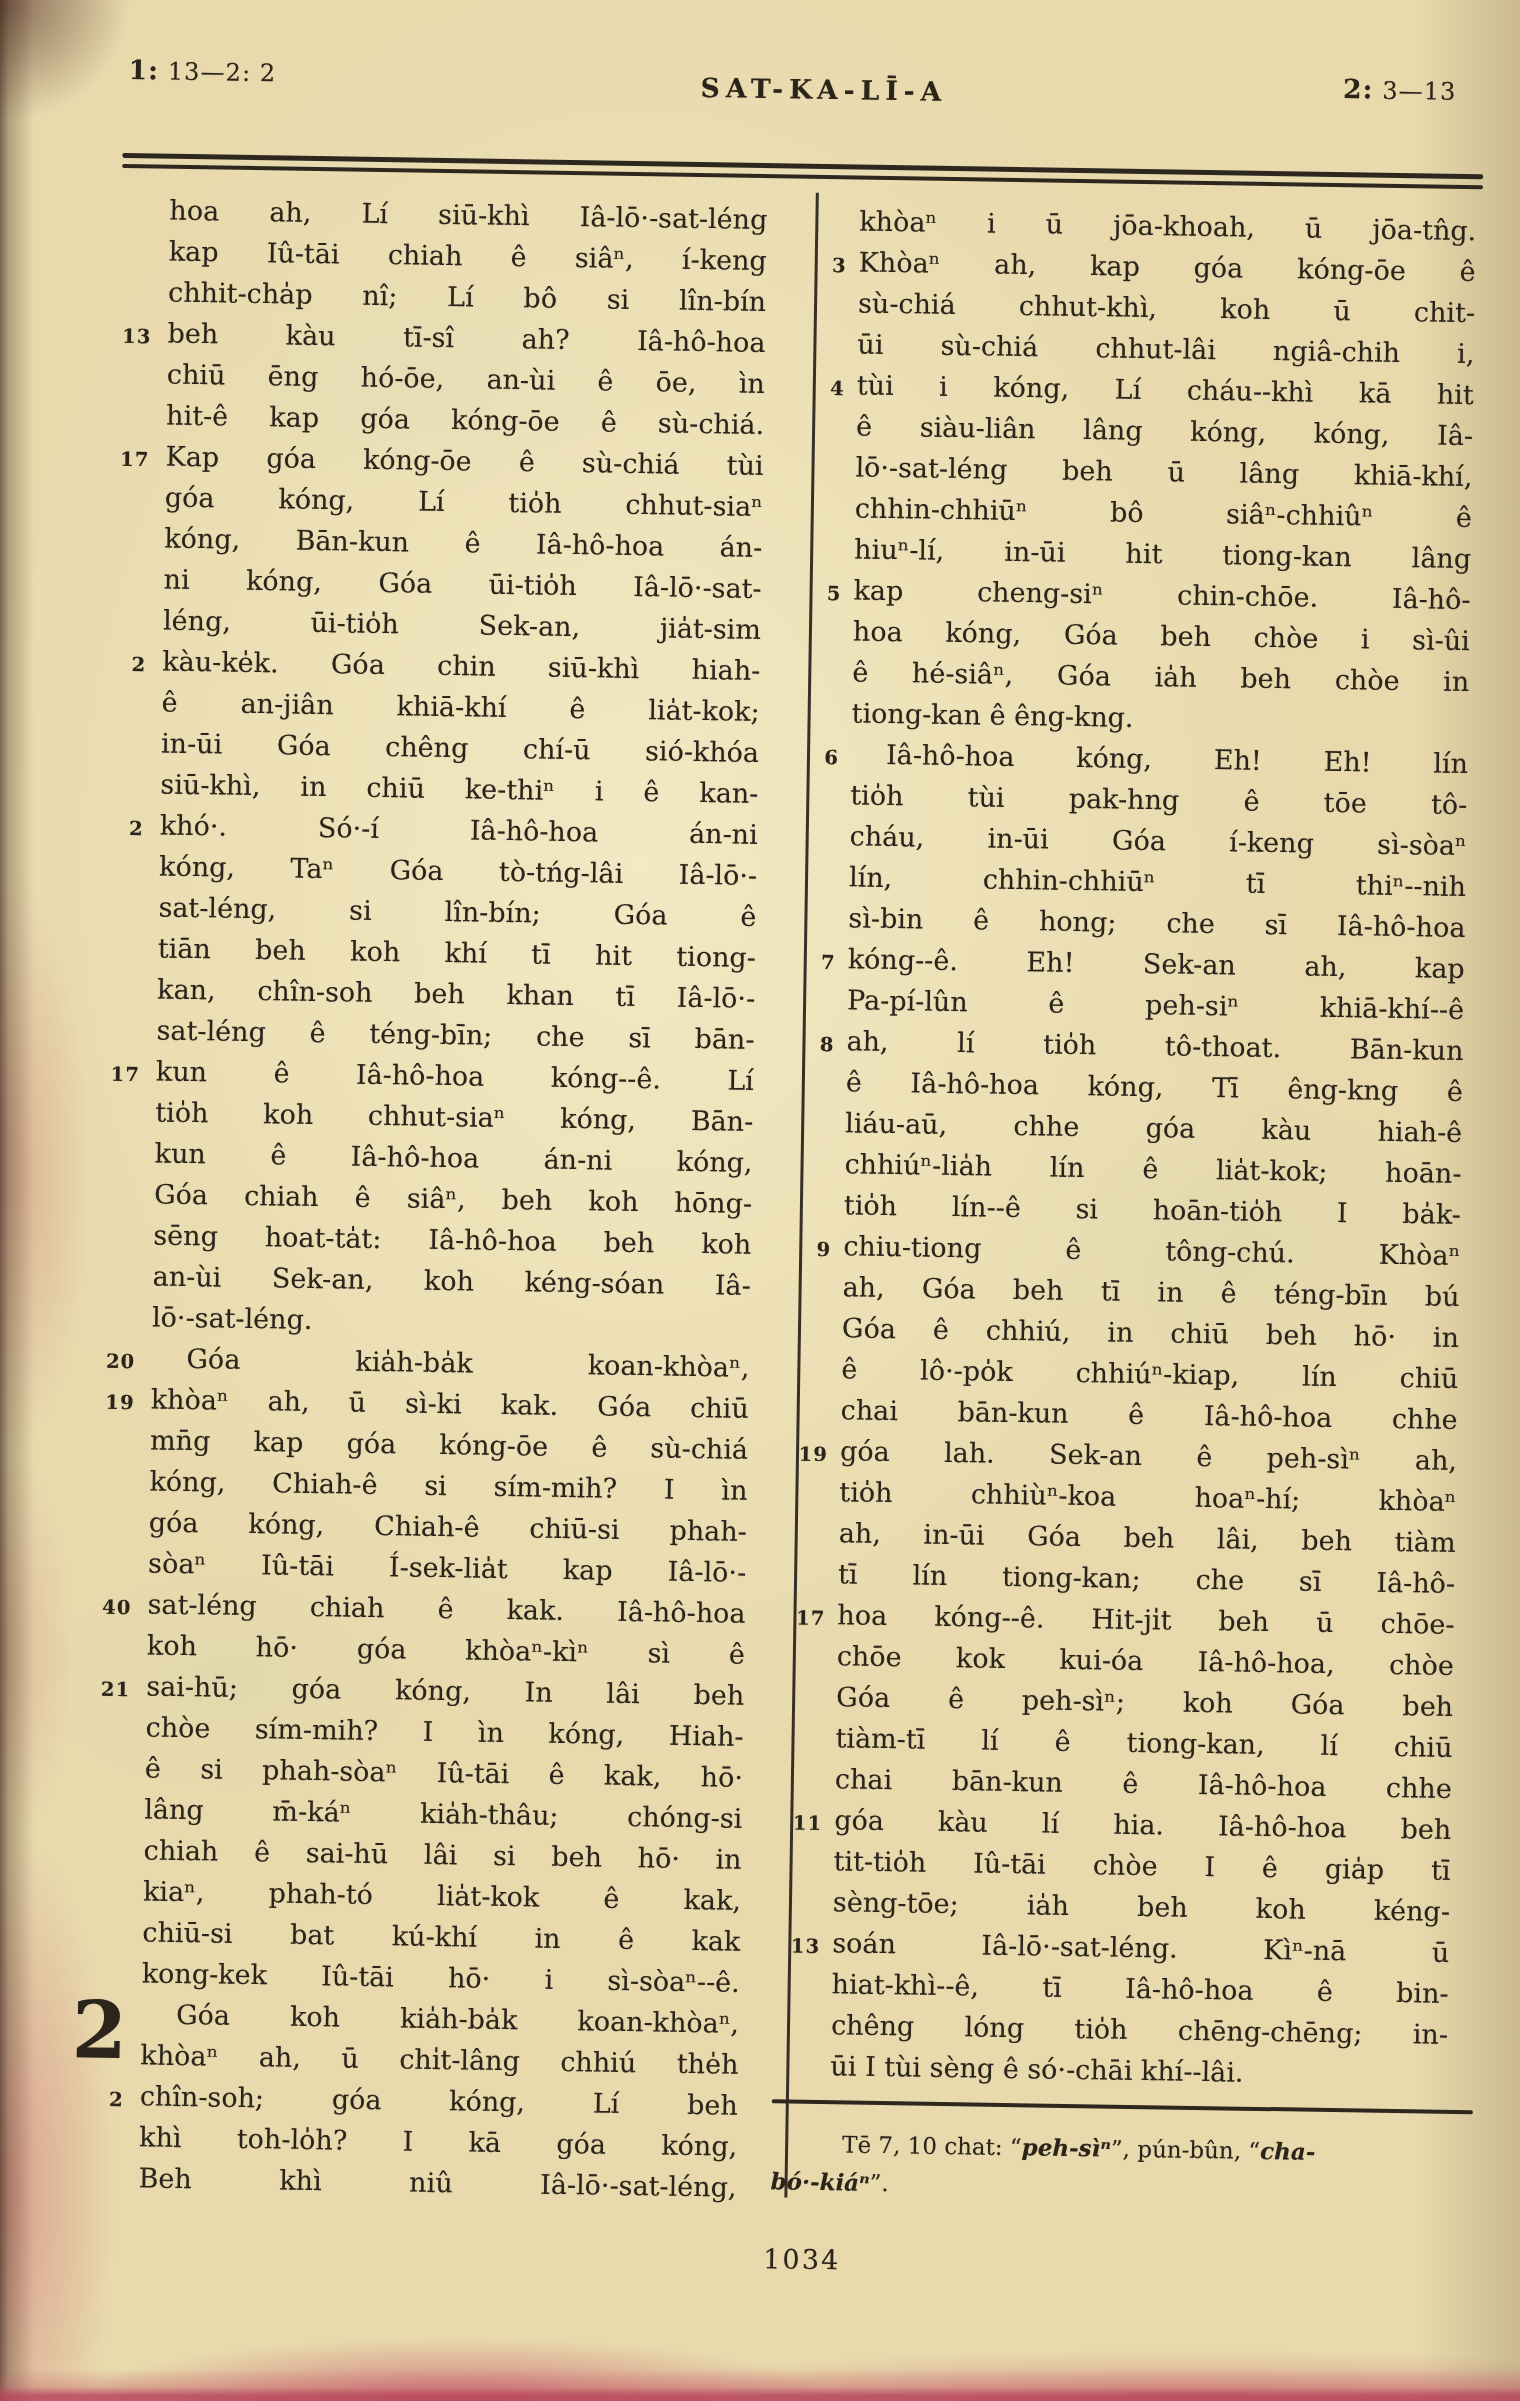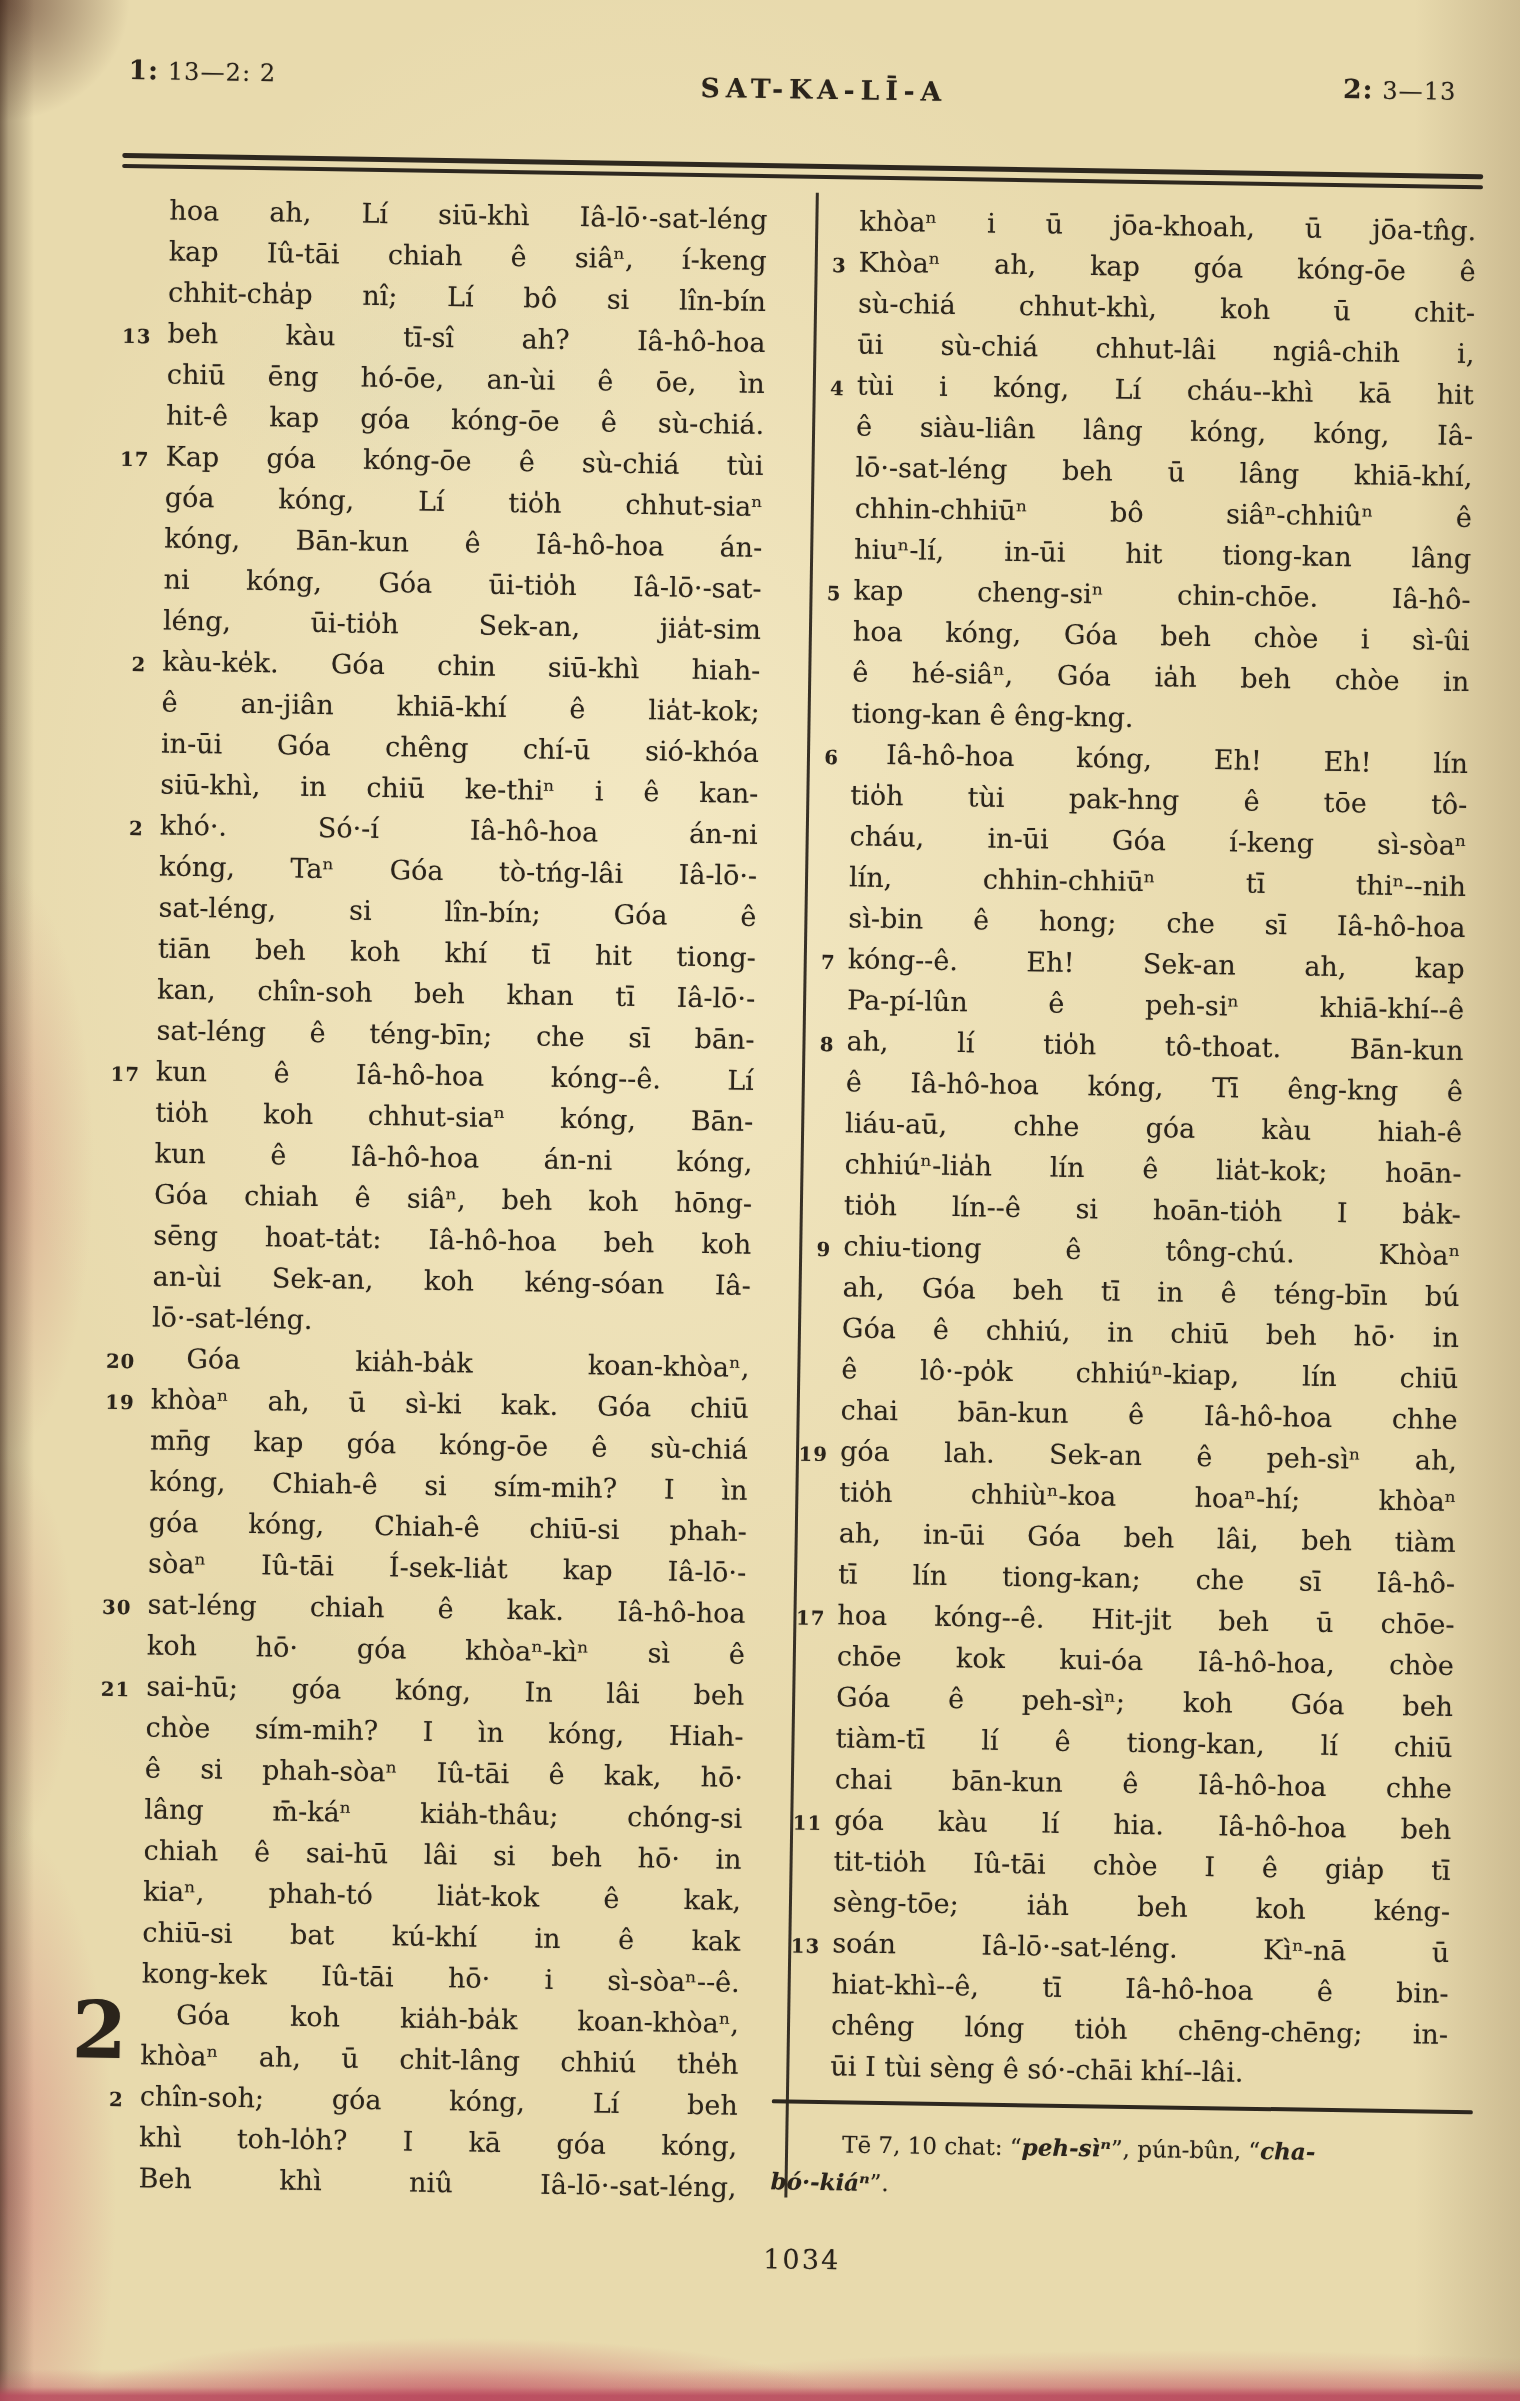--- a/index.html
+++ b/index.html
@@ -121,21 +121,21 @@
       <div class="line"><span>Góa chiah ê siâⁿ, beh koh hōng-</span></div>
       <div class="line"><span>sēng hoat-ta̍t: Iâ-hô-hoa beh koh</span></div>
       <div class="line"><span>an-ùi Sek-an, koh kéng-sóan Iâ-</span></div>
       <div class="line noj"><span>lō·-sat-léng.</span></div>
       <div class="line indent"><span class="vnum">20</span><span>Góa kia̍h-ba̍k koan-khòaⁿ,</span></div>
       <div class="line"><span class="vnum">19</span><span>khòaⁿ ah, ū sì-ki kak. Góa chiū</span></div>
       <div class="line"><span>mn̄g kap góa kóng-ōe ê sù-chiá</span></div>
       <div class="line"><span>kóng, Chiah-ê si sím-mih? I ìn</span></div>
       <div class="line"><span>góa kóng, Chiah-ê chiū-si phah-</span></div>
       <div class="line"><span>sòaⁿ Iû-tāi Í-sek-lia̍t kap Iâ-lō·-</span></div>
-      <div class="line"><span class="vnum">30</span><span>sat-léng chiah ê kak. Iâ-hô-hoa</span></div>
+      <div class="line"><span class="vnum">40</span><span>sat-léng chiah ê kak. Iâ-hô-hoa</span></div>
       <div class="line"><span>koh hō· góa khòaⁿ-kìⁿ sì ê</span></div>
       <div class="line"><span class="vnum">21</span><span>sai-hū; góa kóng, In lâi beh</span></div>
       <div class="line"><span>chòe sím-mih? I ìn kóng, Hiah-</span></div>
       <div class="line"><span>ê si phah-sòaⁿ Iû-tāi ê kak, hō·</span></div>
       <div class="line"><span>lâng m̄-káⁿ kia̍h-thâu; chóng-si</span></div>
       <div class="line"><span>chiah ê sai-hū lâi si beh hō· in</span></div>
       <div class="line"><span>kiaⁿ, phah-tó lia̍t-kok ê kak,</span></div>
       <div class="line"><span>chiū-si bat kú-khí in ê kak</span></div>
       <div class="line"><span>kong-kek Iû-tāi hō· i sì-sòaⁿ--ê.</span></div>
       <div class="line indent"><span class="chapnum">2</span><span>Góa koh kia̍h-ba̍k koan-khòaⁿ,</span></div>

